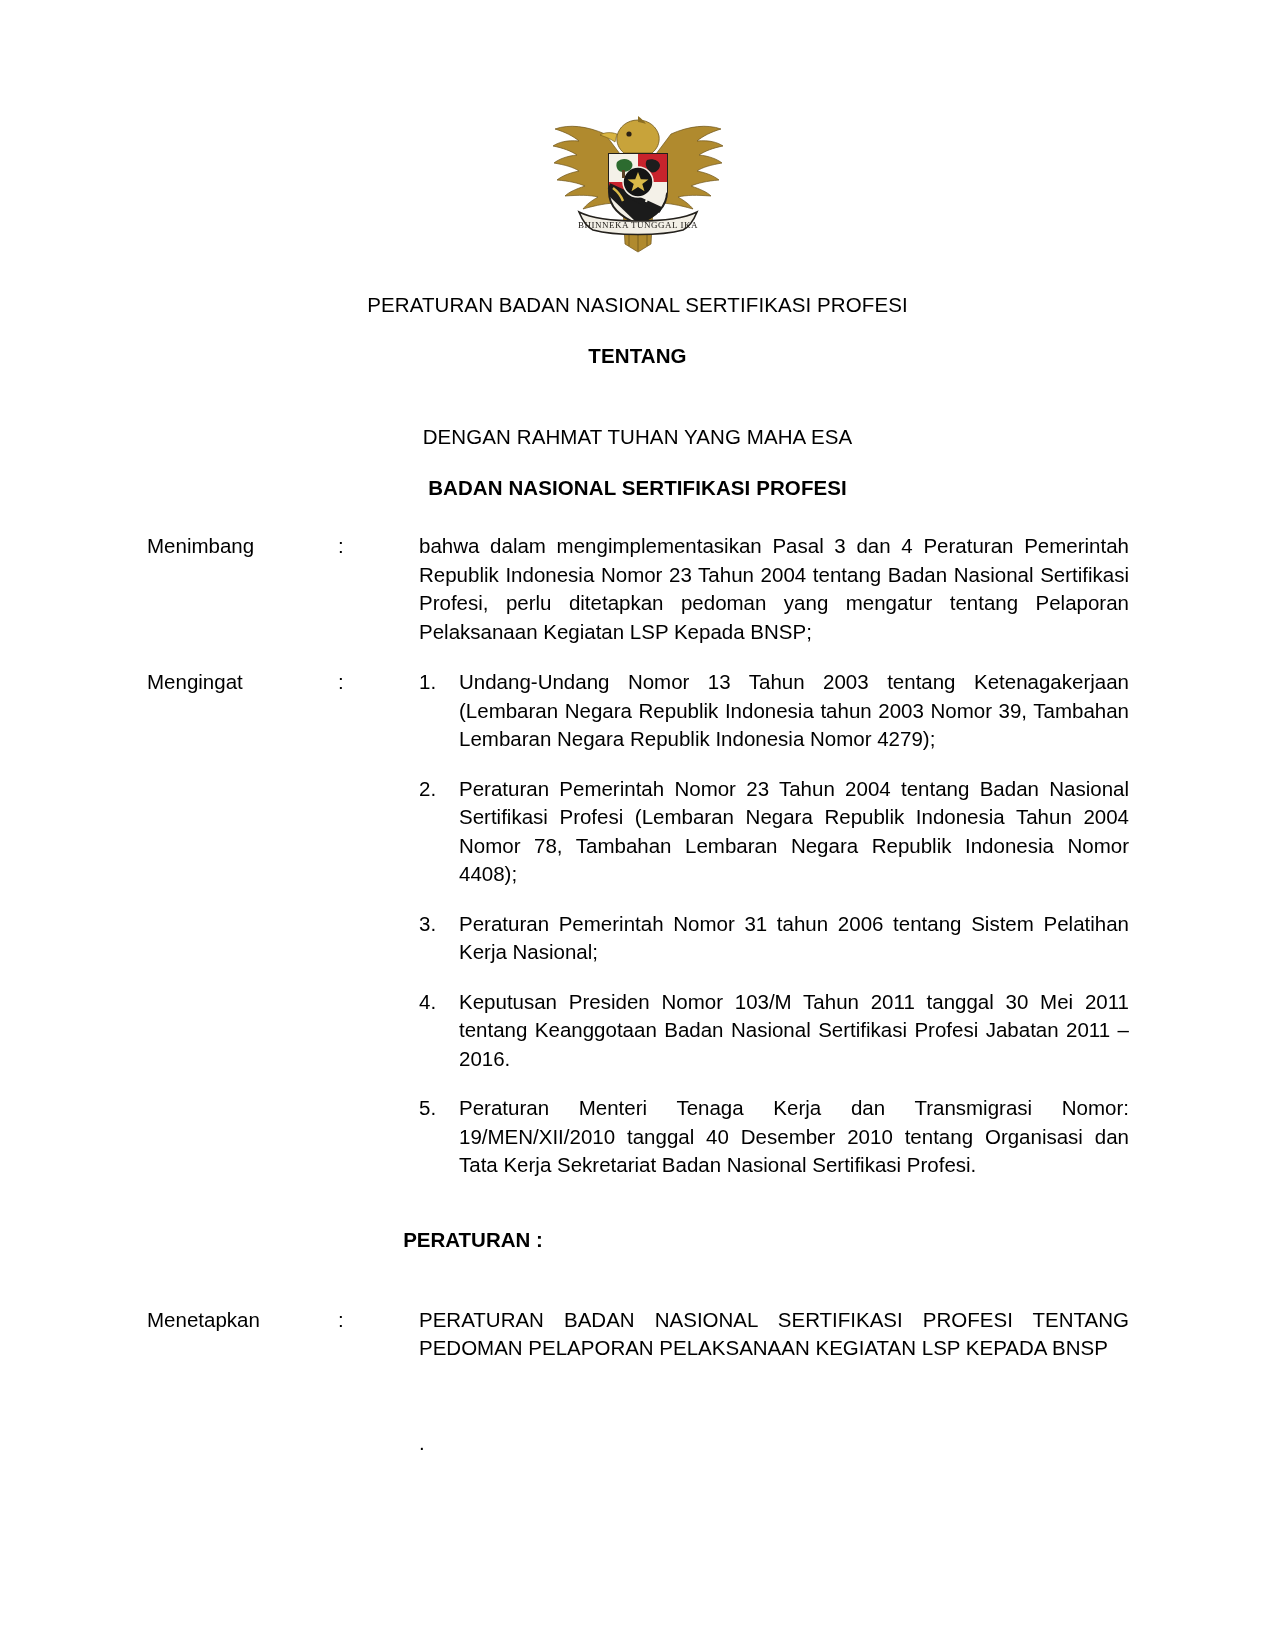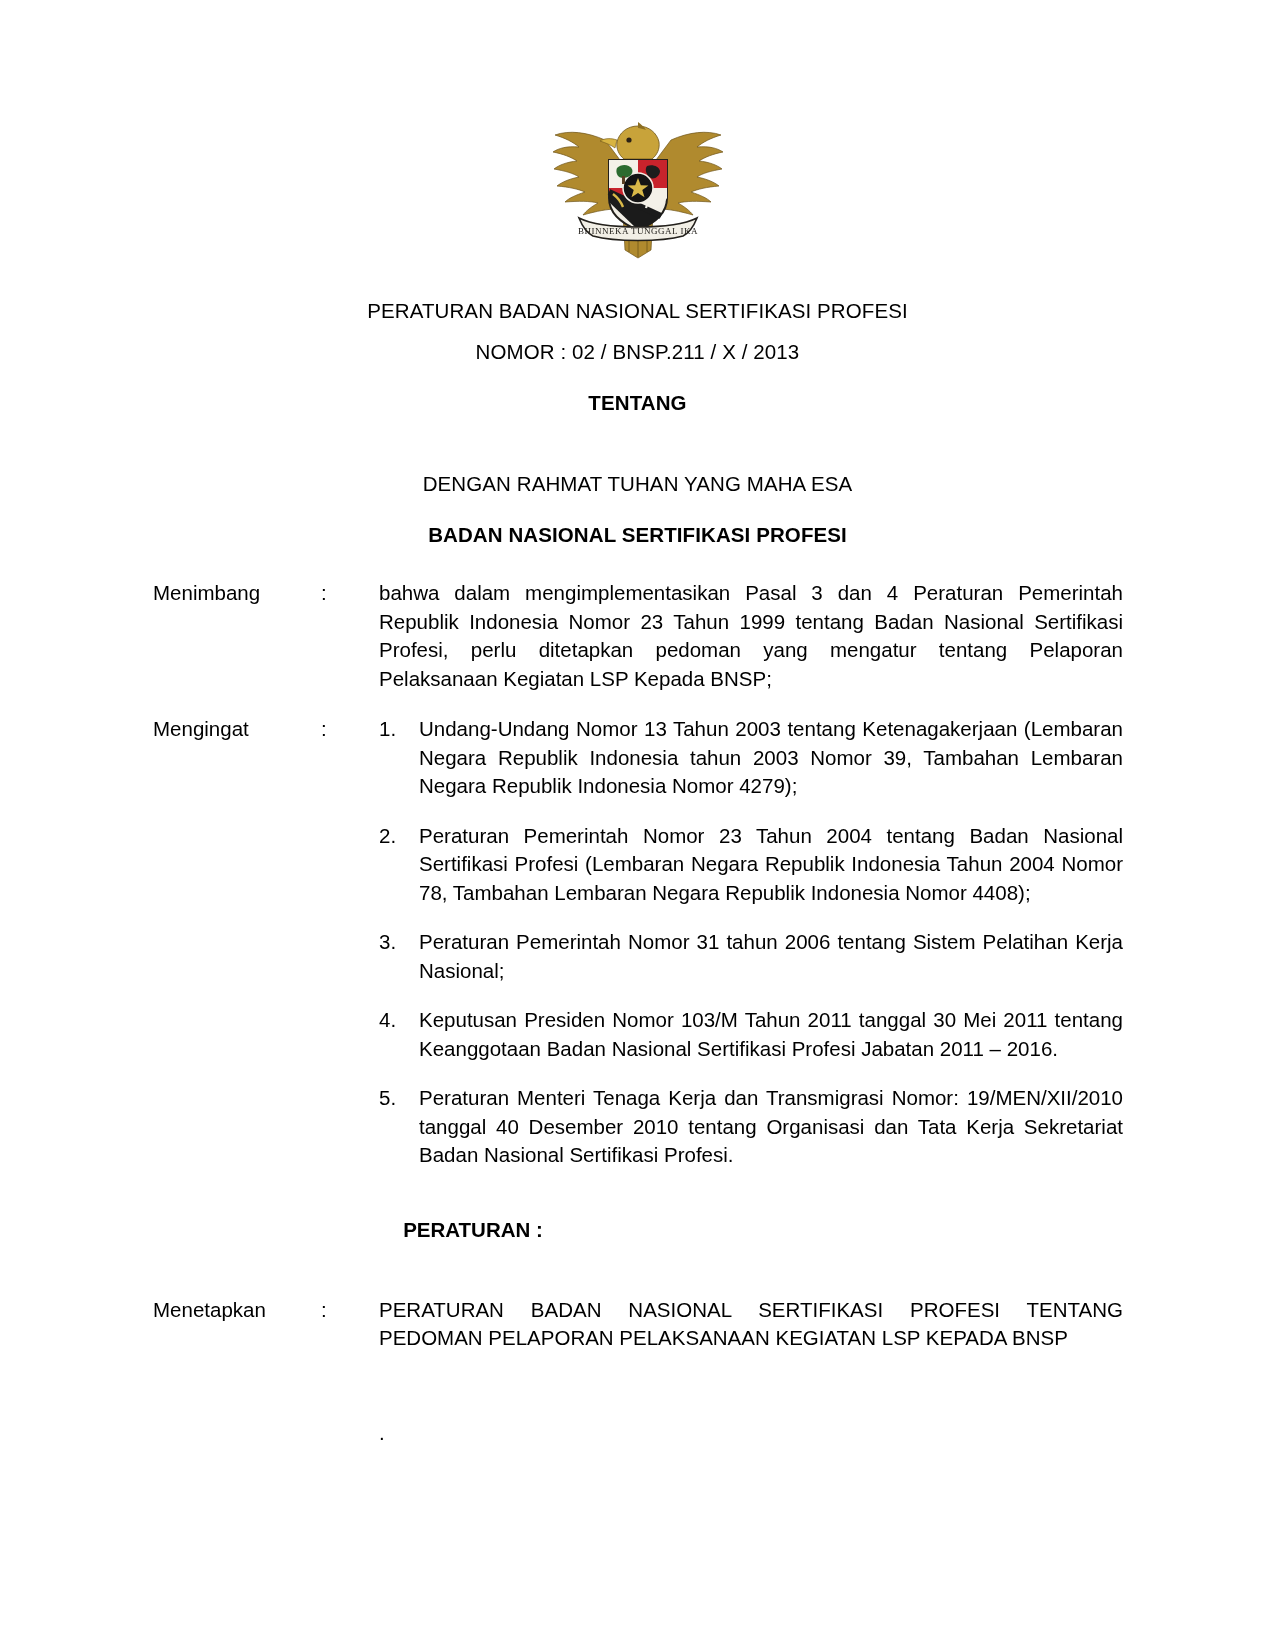--- a/index.html
+++ b/index.html
@@ -12,21 +12,21 @@
     height: 1650px;
     font-family: "Liberation Sans", sans-serif;
     color: #000000;
     position: relative;
     overflow: hidden;
   }
   .page {
     position: relative;
     width: 1275px;
     height: 1650px;
-    padding: 10px;
+    padding: 4px;
     box-sizing: border-box;
   }
 
   
   .emblem-wrap {
     width: 100%;
     display: flex;
     justify-content: center;
     padding-top: 92px;
   }
@@ -55,20 +55,21 @@
   .body {
     margin-top: 30px;
     padding-left: 143px;
     padding-right: 142px;
     box-sizing: border-box;
   }
   .row {
     display: flex;
     align-items: flex-start;
     margin-bottom: 22px;
+    gap: 23px;
   }
   .row-label {
     width: 168px;
     flex: 0 0 168px;
     font-size: 20.5px;
     line-height: 28px;
   }
   .row-colon {
     width: 58px;
     flex: 0 0 58px;
@@ -183,32 +184,31 @@
         <g>
           <path d="M36 116 C60 128 130 128 154 116 C150 126 146 131 140 134 C118 140 72 140 50 134 C44 131 40 126 36 116 Z" fill="#f2efe6" stroke="#23201c" stroke-width="1.6"></path>
           <text x="95" y="132" font-family="'Liberation Serif', serif" font-size="9" text-anchor="middle" fill="#23201c" letter-spacing="0.5">BHINNEKA TUNGGAL IKA</text>
         </g>
       </svg>
     </div>
   </div>
 
   <div class="heading-block">
     <div class="h-line">PERATURAN BADAN NASIONAL SERTIFIKASI PROFESI</div>
-    <div class="h-line">NOMOR : 02 / BNSP.211 / X / 2013</div>
     <div class="h-line gap-sm">TENTANG</div>
     <div class="h-line gap-lg">DENGAN RAHMAT TUHAN YANG MAHA ESA</div>
     <div class="h-line gap-sm">BADAN NASIONAL SERTIFIKASI PROFESI</div>
   </div>
 
   <div class="body">
 
     <div class="row">
       <div class="row-label">Menimbang</div>
       <div class="row-colon">:</div>
-      <div class="row-content">bahwa dalam mengimplementasikan Pasal 3 dan 4 Peraturan Pemerintah Republik Indonesia Nomor 23 Tahun 1999 tentang Badan Nasional Sertifikasi Profesi, perlu ditetapkan pedoman yang mengatur tentang Pelaporan Pelaksanaan Kegiatan LSP Kepada BNSP;</div>
+      <div class="row-content">bahwa dalam mengimplementasikan Pasal 3 dan 4 Peraturan Pemerintah Republik Indonesia Nomor 23 Tahun 2004 tentang Badan Nasional Sertifikasi Profesi, perlu ditetapkan pedoman yang mengatur tentang Pelaporan Pelaksanaan Kegiatan LSP Kepada BNSP;</div>
     </div>
 
     <div class="row" style="">
       <div class="row-label">Mengingat</div>
       <div class="row-colon">:</div>
       <div class="row-content">
         <ul class="num-list">
           <li class="num-item">
             <span class="num-marker">1.</span>
             <span class="num-text">Undang-Undang Nomor 13 Tahun 2003 tentang Ketenagakerjaan (Lembaran Negara Republik Indonesia tahun 2003 Nomor 39, Tambahan Lembaran Negara Republik Indonesia Nomor 4279);</span>

